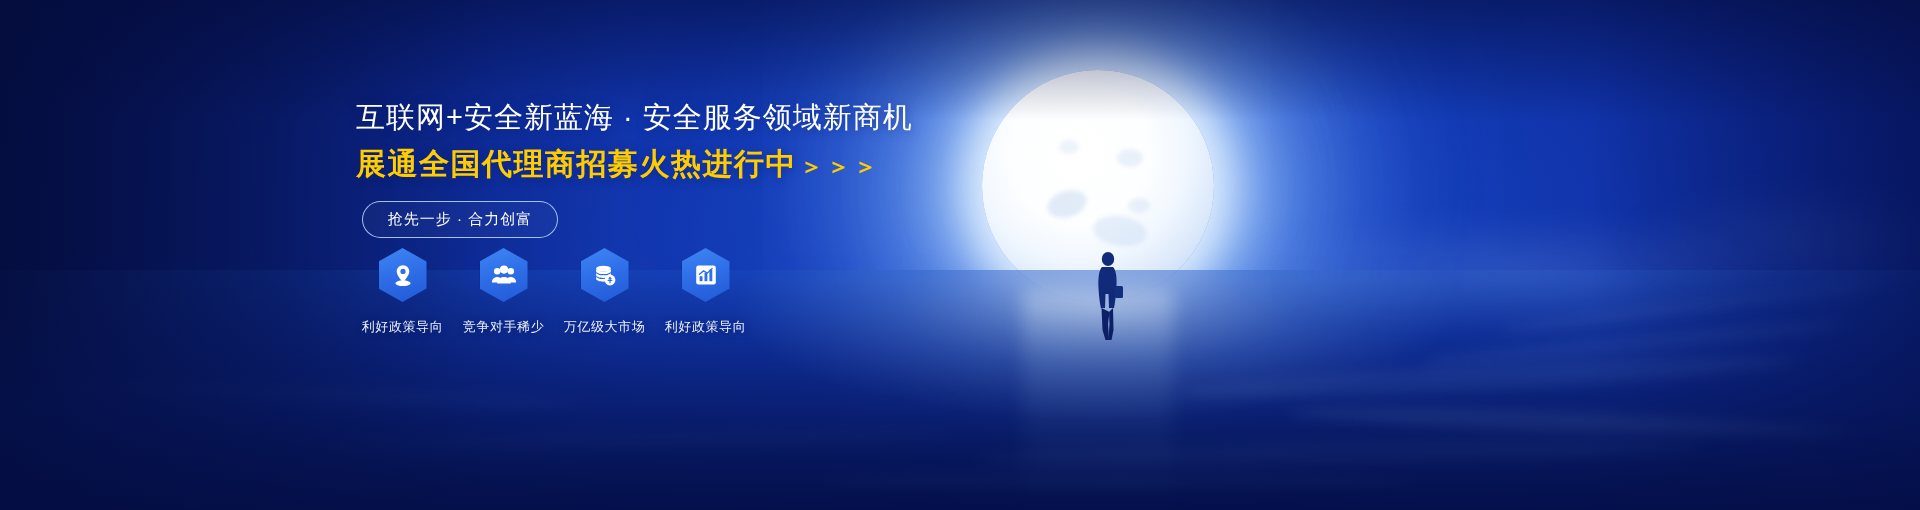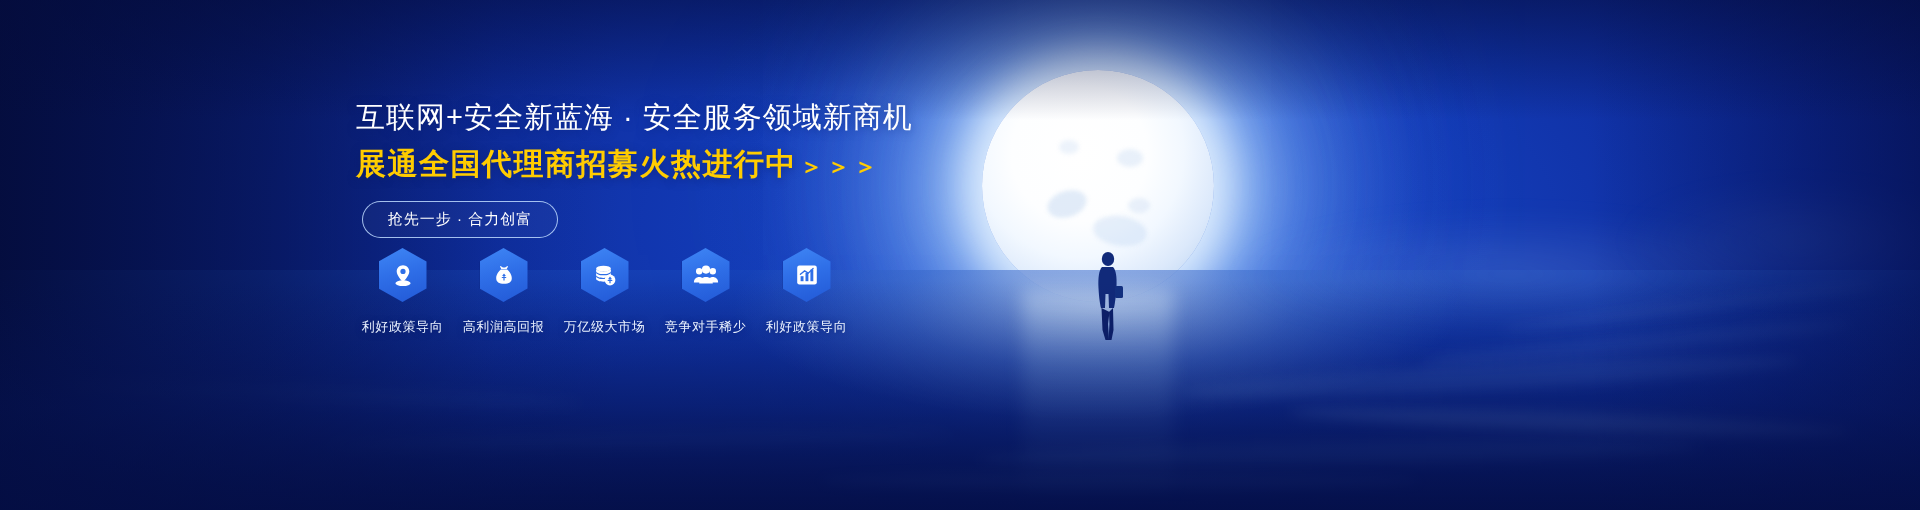--- a/index.html
+++ b/index.html
@@ -228,31 +228,35 @@
             <svg width="26" height="26" viewBox="0 0 26 26">
               <path d="M13 3.2c-3.5 0-6.3 2.8-6.3 6.3 0 4.6 6.3 10.6 6.3 10.6s6.3-6 6.3-10.6c0-3.5-2.8-6.3-6.3-6.3z" fill="#fff"></path>
               <circle cx="13" cy="9.4" r="2.6" fill="#2f6fe8"></circle>
               <ellipse cx="13" cy="21.2" rx="7.6" ry="2.9" fill="#fff"></ellipse>
             </svg>
           </span>
         </div>
         <span class="flabel">利好政策导向</span>
       </div>
 
-      <div class="feature">
-        <div class="hex">
-          <span>
-            <svg width="26" height="26" viewBox="0 0 26 26">
-              <path d="M10 4.2c1 .9 1.8 1.2 3 1.2s2-.3 3-1.2c.5-.4 1.1.1.8.7l-1.1 2.1h-5.4L9.2 4.9c-.3-.6.3-1.1.8-.7z" fill="#fff"></path>
-              <path d="M9.8 7.6h6.4c1.9 1.6 4.6 4.9 4.6 8.6 0 3.6-2.8 5.6-7.8 5.6s-7.8-2-7.8-5.6c0-3.7 2.7-7 4.6-8.6z" fill="#fff"></path>
-              <path d="M13 11.4l-1.9 2.7h1.3v.9h-1.6v.9h1.6v2.5h1.2v-2.5h1.6v-.9h-1.6v-.9h1.3L13 11.4z" fill="#2f6fe8"></path>
-            </svg>
-          </span>
-        </div>
-        <span class="flabel">高利润高回报</span>
+
+      <div class="feature">
+        <div class="hex">
+          <span>
+            <svg width="26" height="26" viewBox="0 0 26 26">
+              <circle cx="6.2" cy="9.2" r="3.2" fill="#fff"></circle>
+              <path d="M.9 20.4c0-3.2 2.4-5.3 5.3-5.3s5.3 2.1 5.3 5.3z" fill="#fff"></path>
+              <circle cx="19.8" cy="9.2" r="3.2" fill="#fff"></circle>
+              <path d="M14.5 20.4c0-3.2 2.4-5.3 5.3-5.3s5.3 2.1 5.3 5.3z" fill="#fff"></path>
+              <circle cx="13" cy="7.6" r="4.1" fill="#fff"></circle>
+              <path d="M6.2 21.6c0-4 3-6.7 6.8-6.7s6.8 2.7 6.8 6.7z" fill="#fff"></path>
+            </svg>
+          </span>
+        </div>
+        <span class="flabel">竞争对手稀少</span>
       </div>
 
       <div class="feature">
         <div class="hex">
           <span>
             <svg width="26" height="26" viewBox="0 0 26 26">
               <ellipse cx="11.5" cy="6.6" rx="7.4" ry="2.9" fill="#fff"></ellipse>
               <path d="M4.1 6.6v2.6c0 1.6 3.3 2.9 7.4 2.9s7.4-1.3 7.4-2.9V6.6c0 1.6-3.3 2.9-7.4 2.9S4.1 8.2 4.1 6.6z" fill="#fff"></path>
               <path d="M4.1 10.4V13c0 1.6 3.3 2.9 7.4 2.9s7.4-1.3 7.4-2.9v-2.6c0 1.6-3.3 2.9-7.4 2.9S4.1 12 4.1 10.4z" fill="#fff"></path>
               <path d="M4.1 14.2v2.6c0 1.6 3.3 2.9 7.4 2.9s7.4-1.3 7.4-2.9v-2.6c0 1.6-3.3 2.9-7.4 2.9s-7.4-1.3-7.4-2.9z" fill="#fff"></path>
@@ -261,36 +265,20 @@
             </svg>
           </span>
         </div>
         <span class="flabel">万亿级大市场</span>
       </div>
 
       <div class="feature">
         <div class="hex">
           <span>
             <svg width="26" height="26" viewBox="0 0 26 26">
-              <circle cx="6.2" cy="9.2" r="3.2" fill="#fff"></circle>
-              <path d="M.9 20.4c0-3.2 2.4-5.3 5.3-5.3s5.3 2.1 5.3 5.3z" fill="#fff"></path>
-              <circle cx="19.8" cy="9.2" r="3.2" fill="#fff"></circle>
-              <path d="M14.5 20.4c0-3.2 2.4-5.3 5.3-5.3s5.3 2.1 5.3 5.3z" fill="#fff"></path>
-              <circle cx="13" cy="7.6" r="4.1" fill="#fff"></circle>
-              <path d="M6.2 21.6c0-4 3-6.7 6.8-6.7s6.8 2.7 6.8 6.7z" fill="#fff"></path>
-            </svg>
-          </span>
-        </div>
-        <span class="flabel">竞争对手稀少</span>
-      </div>
-
-      <div class="feature">
-        <div class="hex">
-          <span>
-            <svg width="26" height="26" viewBox="0 0 26 26">
               <rect x="3.2" y="3.6" width="19.6" height="18.8" rx="2.2" fill="#fff"></rect>
               <rect x="6.6" y="14.2" width="2.9" height="5" fill="#2f6fe8"></rect>
               <rect x="11.5" y="11.0" width="2.9" height="8.2" fill="#2f6fe8"></rect>
               <rect x="16.4" y="7.6" width="2.9" height="11.6" fill="#2f6fe8"></rect>
               <path d="M6.4 12.3l4.2-3.4 3.6 2.2 4.9-4.6" stroke="#2f6fe8" stroke-width="1.3" fill="none" stroke-linecap="round"></path>
             </svg>
           </span>
         </div>
         <span class="flabel">利好政策导向</span>
       </div>

